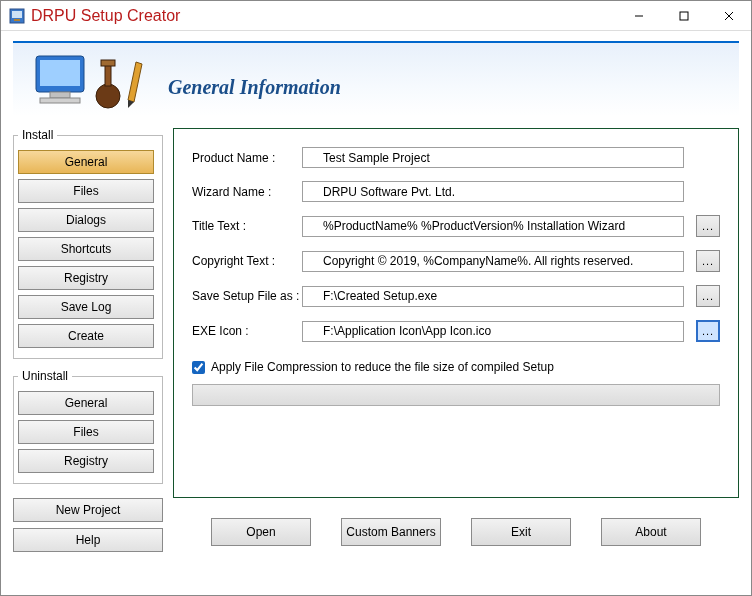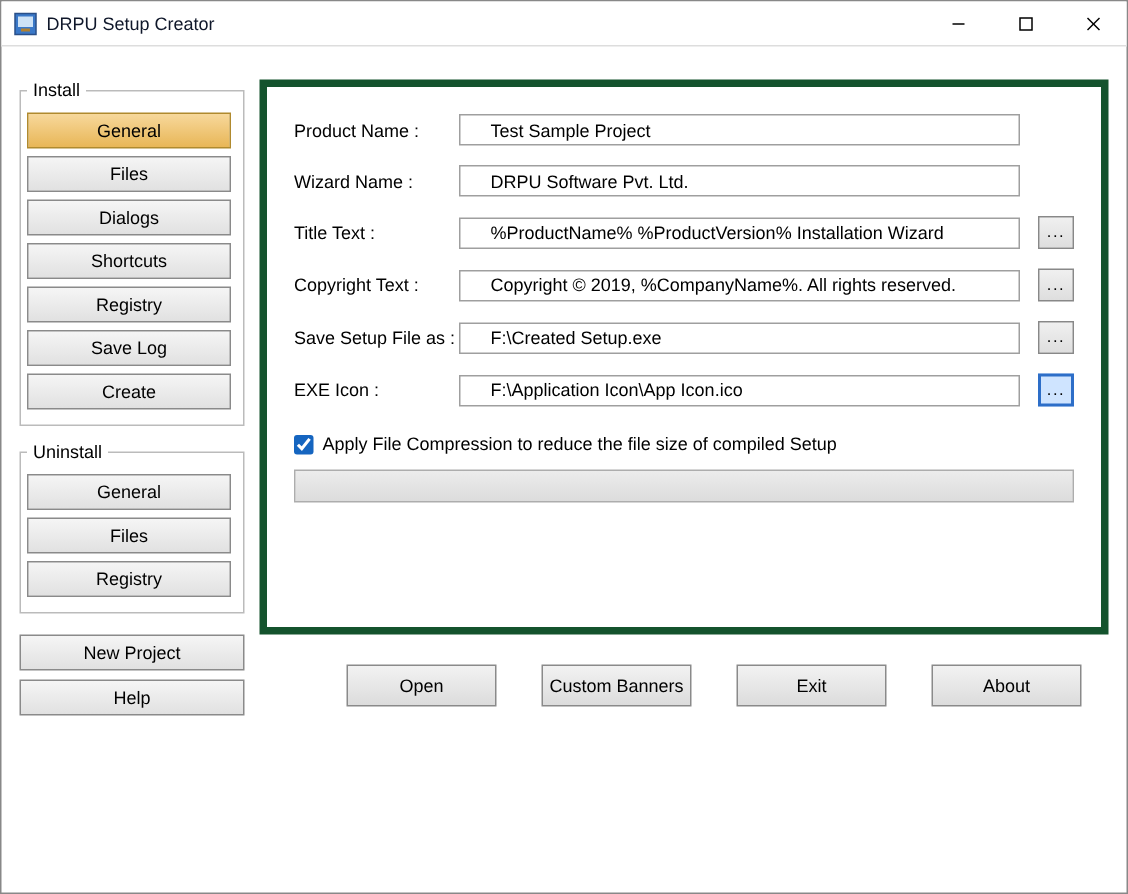--- a/index.html
+++ b/index.html
@@ -1,53 +1,53 @@
 <!DOCTYPE html>
 <html><head>
 <meta charset="utf-8">
 <style>
 * { box-sizing: border-box; margin: 0; padding: 0; font-family: 'Segoe UI', Tahoma, sans-serif; font-size: 12px; }
 body { background: #f0f0f0; width: 752px; height: 596px; overflow: hidden; }
 .window { width: 752px; height: 596px; background: #fff; border: 1px solid #888; display: flex; flex-direction: column; }
 .titlebar { height: 30px; background: #fff; display: flex; align-items: center; border-bottom: 1px solid #ddd; }
 .titlebar .icon { width: 16px; height: 16px; margin: 0 6px 0 8px; display:inline-block; }
 .titlebar .icon svg { width:16px; height:16px; }
-.titlebar .title { flex: 1; color: #0f172a; font-size: 12px; }
+.titlebar .title { flex: 1; color: #b91c1c; font-size: 16px; }
 .titlebar .winbtn { width: 45px; height: 30px; display: flex; align-items: center; justify-content: center; cursor: pointer; }
 .winbtn svg { stroke: #000; }
 
 .content { flex: 1; padding: 10px 12px 12px 12px; display: flex; flex-direction: column; }
 
 .banner { height: 75px; border-top: 2px solid #0066cc; background: linear-gradient(180deg,#e8f0fb 0%,#f6fafe 60%,#fff 100%); display:flex; align-items:center; padding-left: 15px; }
 .banner .logo { width: 120px; height: 60px; position: relative; }
 .banner .htext { color:#1a4e8a; font-family: Georgia, 'Times New Roman', serif; font-size: 20px; font-style: italic; font-weight: bold; margin-left: 20px; margin-top: 15px; }
 
 .main { flex:1; display:flex; margin-top: 12px; gap: 10px; }
 .sidebar { width: 150px; display:flex; flex-direction:column; }
 fieldset { border: 1px solid #bbb; padding: 8px 8px 10px 4px; margin-bottom: 10px; }
 legend { font-size: 12px; padding: 0 4px; color:#000; }
 .btn { display:block; width: 100%; height: 24px; margin-bottom: 5px; background: linear-gradient(180deg,#f5f5f5,#e1e1e1); border:1px solid #8a8a8a; cursor:pointer; font-size:12px; text-align:center; line-height:22px; }
 .btn:last-child { margin-bottom:0; }
 .btn.active { background: linear-gradient(180deg,#f7d89b,#e8b657); border-color:#b08a2e; }
 .bottom-btns { margin-top: 4px; }
 .bottom-btns .btn { margin-bottom: 6px; }
 
 .form-area { flex:1; }
-.form-fieldset { border:5px solid #14532d; padding: 18px 18px 14px 18px; height: 370px; }
+.form-fieldset { border:1px solid #14532d; padding: 18px 18px 14px 18px; height: 370px; }
 .row { display:flex; align-items:center; margin-bottom: 13px; }
 .row .lbl { width: 110px; color:#000; font-size:12px; }
 .row input[type=text] { flex:1; height:21px; border:1px solid #9f9f9f; padding: 0 20px; font-size:12px; background:#fff; }
 .row .browse { width: 24px; height: 22px; margin-left: 12px; border:1px solid #888; background:linear-gradient(180deg,#f0f0f0,#dedede); cursor:pointer; font-size:11px; display:flex; align-items:center; justify-content:center; letter-spacing:1px; }
 .row .browse.hl { border:2px solid #2d6ec8; background:#cfe4ff; }
 .row .spacer { width: 36px; }
 .chk-row { display:flex; align-items:center; margin-top: 18px; margin-bottom: 10px; }
 .chk-row input { margin-right: 6px; accent-color:#1565c0; }
 .progress { height: 22px; border:1px solid #adadad; background: linear-gradient(180deg,#ececec,#dcdcdc); margin-top: 4px; }
 
-.footer { display:flex; justify-content:flex-end; padding: 10px 18px 0 18px; gap: 30px; }
+.footer { display:flex; justify-content:center; padding: 10px 18px 0 18px; gap: 30px; }
 .footer .btn-f { width: 100px; height: 28px; background: linear-gradient(180deg,#f2f2f2,#dcdcdc); border:1px solid #8a8a8a; cursor:pointer; font-size:12px; }
 </style>
 </head>
 <body>
 
 <div class="window">
 
   <div class="titlebar">
     <span class="icon">
       <svg viewBox="0 0 16 16">
@@ -70,20 +70,36 @@
     <div class="winbtn close">
         <svg width="10" height="10">
           <line x1="1" y1="1" x2="9" y2="9" stroke-width="1"></line>
           <line x1="9" y1="1" x2="1" y2="9" stroke-width="1"></line>
         </svg>
       </div>
   </div>
 
   <div class="content">
 
+    <div class="banner">
+      <div class="logo">
+        <svg viewBox="0 0 120 60" width="120" height="60">
+          <rect x="8" y="6" width="48" height="36" rx="3" fill="#2f76d0" stroke="#1a4a88"></rect>
+          <rect x="12" y="10" width="40" height="26" fill="#9ecfff"></rect>
+          <rect x="22" y="42" width="20" height="6" fill="#c0c0c0" stroke="#888"></rect>
+          <rect x="12" y="48" width="40" height="5" fill="#d0d0d0" stroke="#888"></rect>
+          <circle cx="80" cy="46" r="12" fill="#6b3a16" stroke="#3a1f0a"></circle>
+          <rect x="77" y="14" width="6" height="22" fill="#8c5222" stroke="#3a1f0a"></rect>
+          <rect x="73" y="10" width="14" height="6" fill="#a06a32" stroke="#3a1f0a"></rect>
+          <polygon points="100,50 108,12 114,14 106,52" fill="#e0a030" stroke="#7a5010"></polygon>
+          <polygon points="106,52 100,50 100,58" fill="#333"></polygon>
+        </svg>
+      </div>
+      <div class="htext">General Information</div>
+    </div>
 
     <div class="main">
       <div class="sidebar">
         <fieldset>
           <legend>Install</legend>
           <button class="btn active">General</button>
           <button class="btn">Files</button>
           <button class="btn">Dialogs</button>
           <button class="btn">Shortcuts</button>
           <button class="btn">Registry</button>

